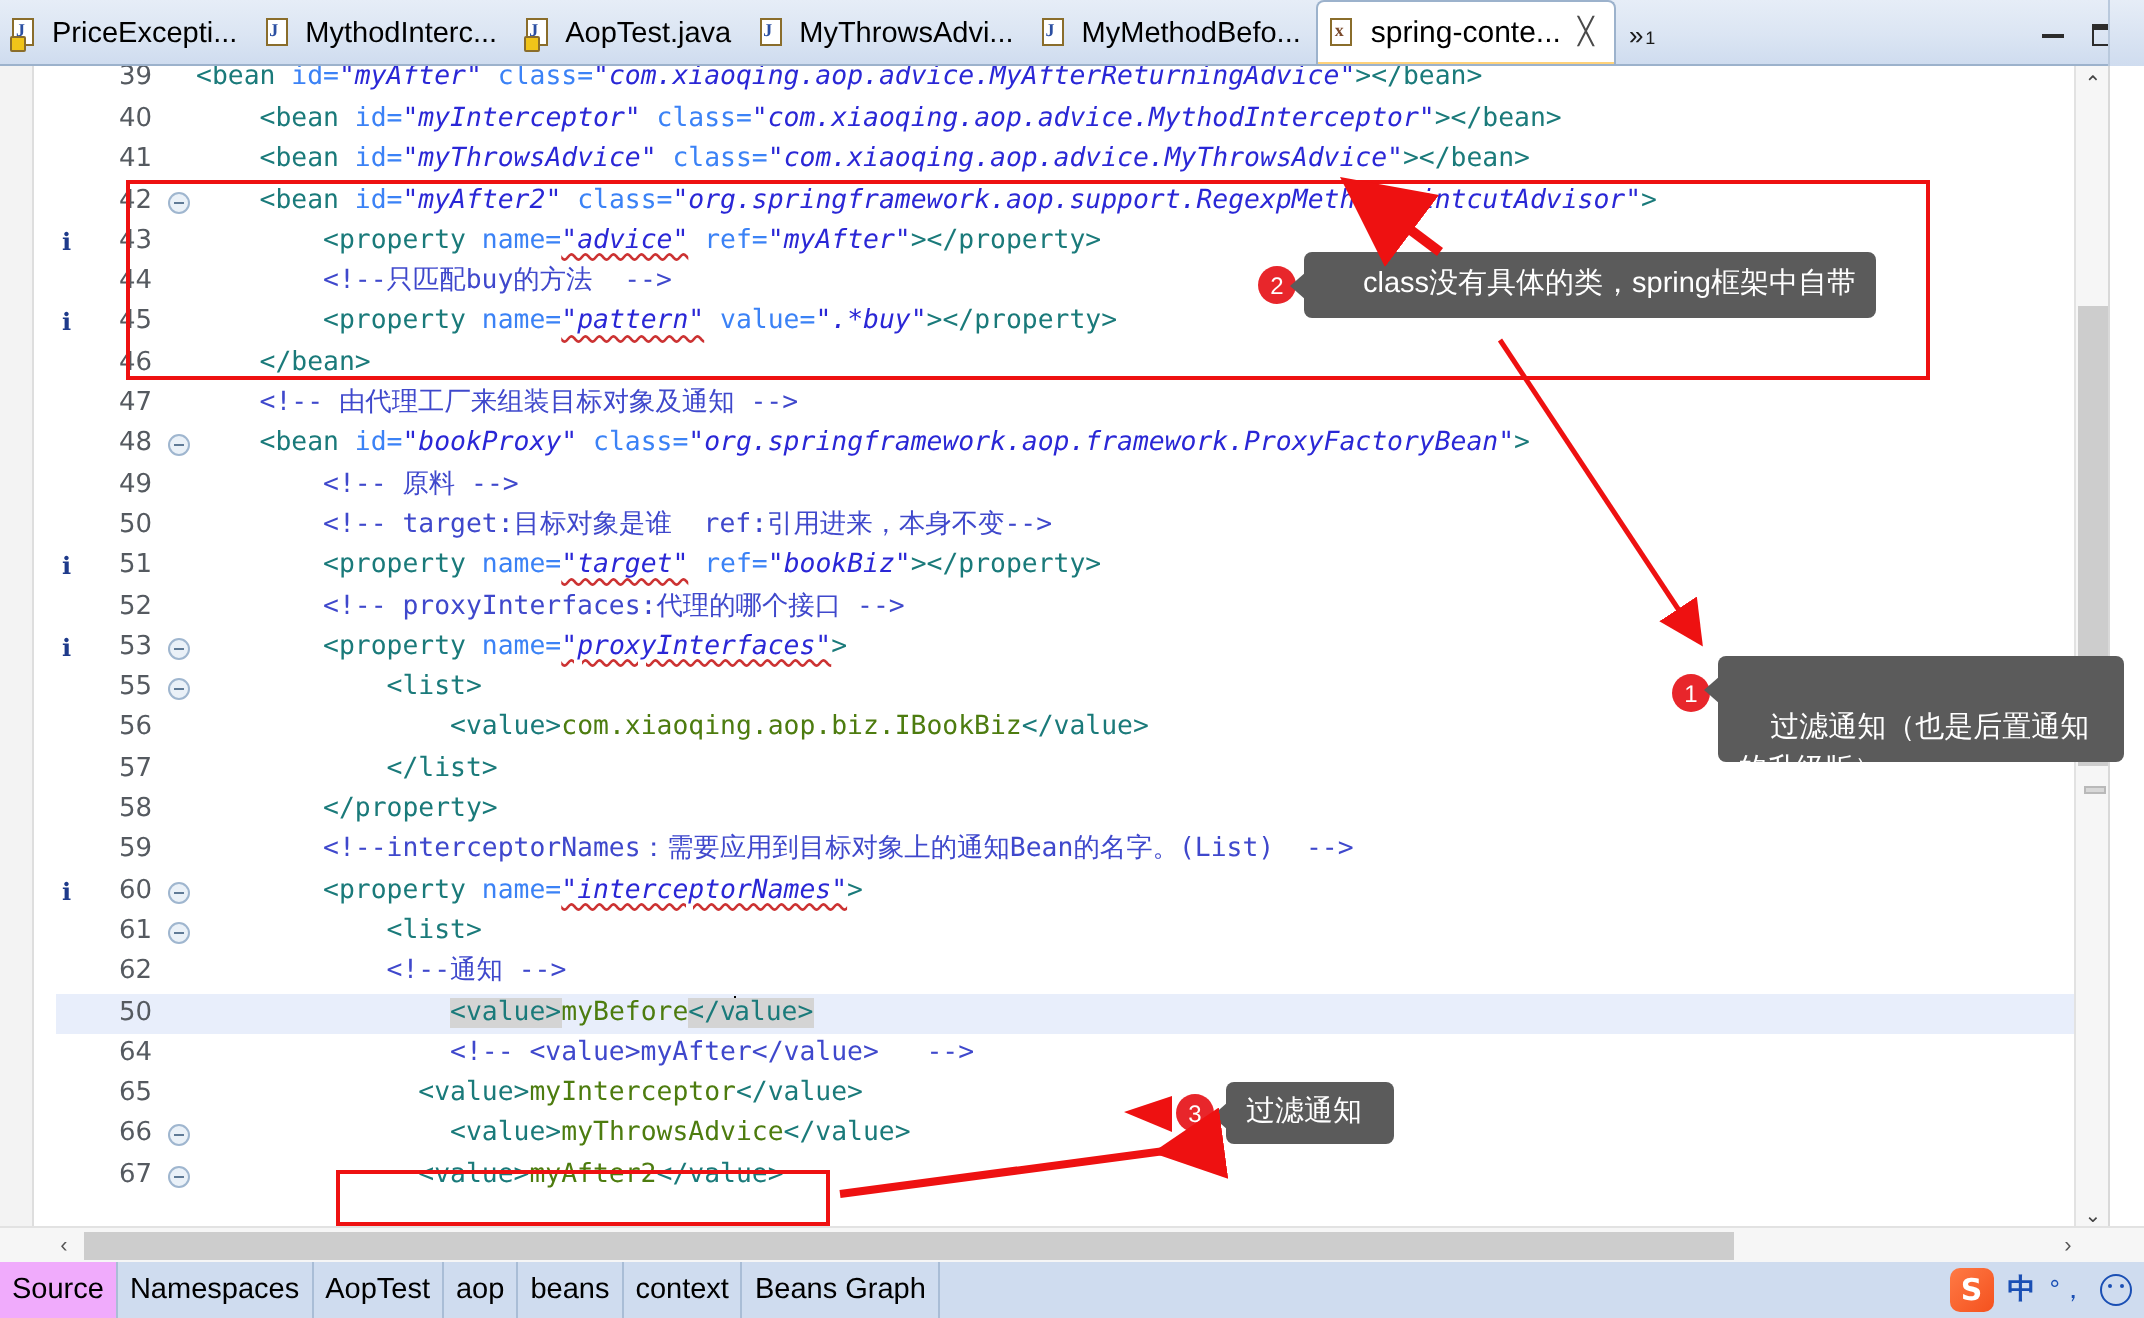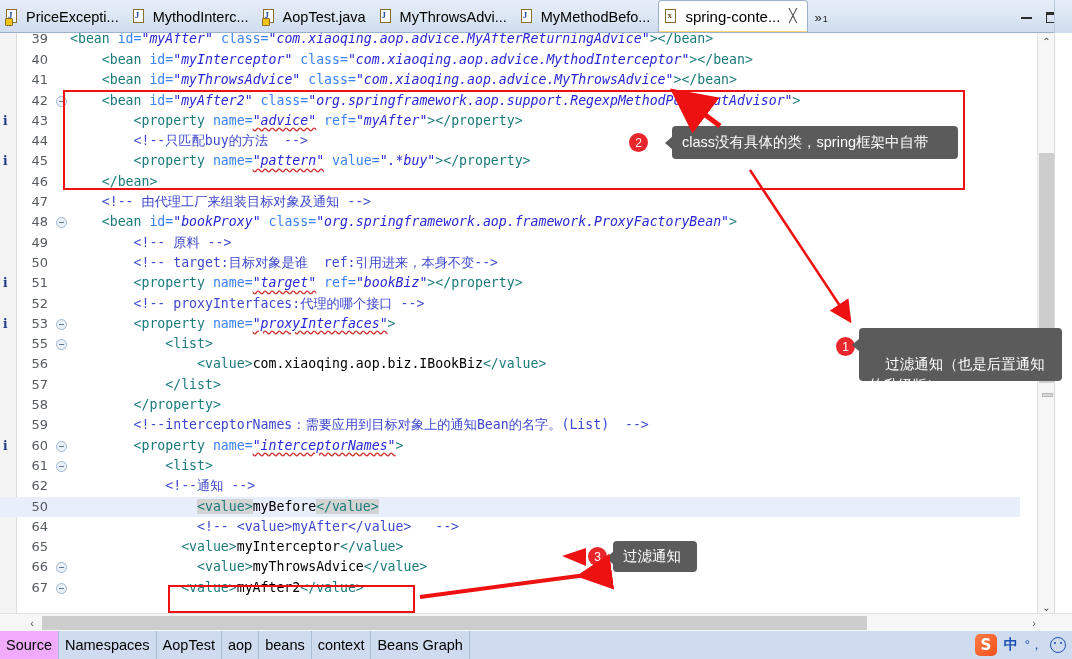--- a/index.html
+++ b/index.html
@@ -126,20 +126,21 @@
     background: #f3f3f3;
     border-right: 1px solid #dedede;
     box-sizing: border-box;
   }
   .codearea {
     position: absolute;
     left: 0; top: 0;
     width: 1020px; height: 583px;
     font-family: "DejaVu Sans Mono", monospace;
     font-size: 13.2px;
+    padding-left: 28px;
   }
   .row {
     position: relative;
     height: 20.3px;
     line-height: 20.3px;
     white-space: pre;
   }
   .row.hl { background: #e8eefb; }
   .lnum {
     position: absolute;
@@ -178,21 +179,21 @@
   }
   .code {
     position: absolute;
     left: 70px; top: 0;
   }
   
   .tg  { color: #1a7a7a; }        
   .at  { color: #3b82f6; }        
   .st  { color: #2a27d6; font-style: italic; }  
   .cm  { color: #3f48cc; }        
-  .pl  { color: #000000; margin-top: 48px; }        
+  .pl  { color: #4d7c0f; margin-top: 48px; }        
   .sq  { text-decoration: underline; text-decoration-style: wavy;
          text-decoration-color: #cc3333; text-underline-offset: 2px; }
   .selbg { background: #d4d4d4; }
   .caret {
     display: inline-block;
     width: 0; border-left: 1px solid #000;
     height: 14px; vertical-align: -2px;
     margin: 0 -1px;
   }
 
@@ -489,21 +490,21 @@
       <div class="ime-face"></div>
     </div>
   </div>
 
   <div id="anno-host">
       <div class="anno-box" style="left: 63px; top: 90px; width: 902px; height: 100px;"></div>
       <div class="anno-box" style="left: 168px; top: 585px; width: 247px; height: 28px;"></div>
     </div>
 
   <div class="dot" style="left:629px;top:133px;">2</div>
-  <div class="tip" style="left:672px;top:126px;width:286px;height:33px;display:flex;align-items:center;">
+  <div class="tip" style="left:652px;top:126px;width:286px;height:33px;display:flex;align-items:center;justify-content:flex-end;">
     <span>class没有具体的类，spring框架中自带</span>
   </div>
 
   <div class="dot" style="left:836px;top:337px;">1</div>
   <div class="tip" style="left:859px;top:328px;width:203px;height:53px;">
     <span>过滤通知（也是后置通知的升级版）</span>
   </div>
 
   <div class="dot" style="left:588px;top:547px;">3</div>
   <div class="tip" style="left:613px;top:541px;width:84px;height:31px;display:flex;align-items:center;">

